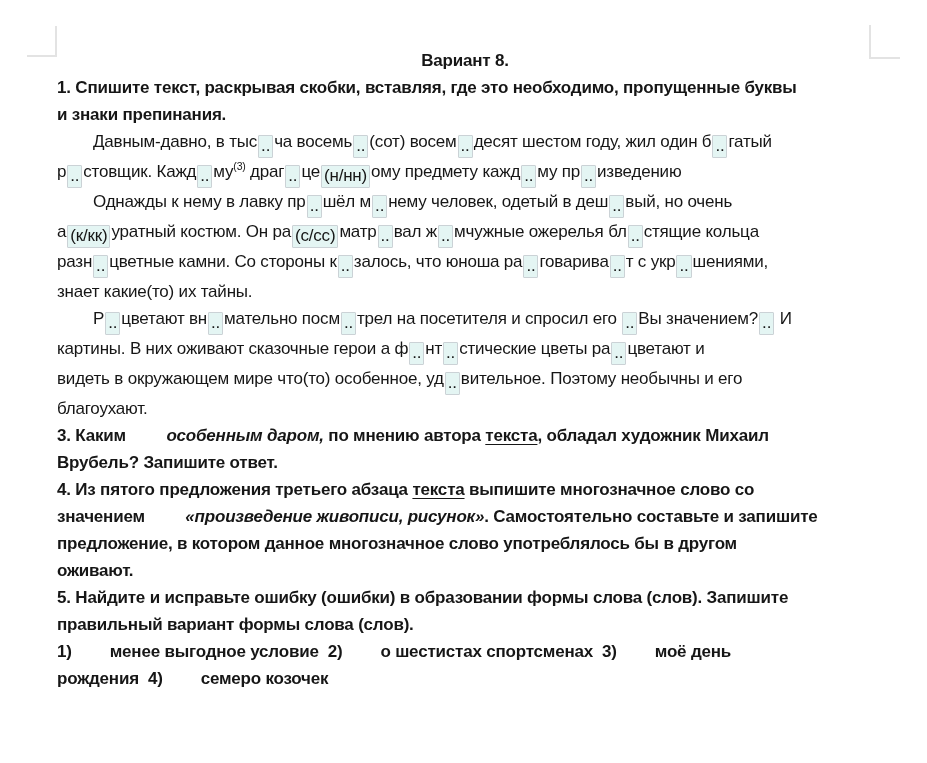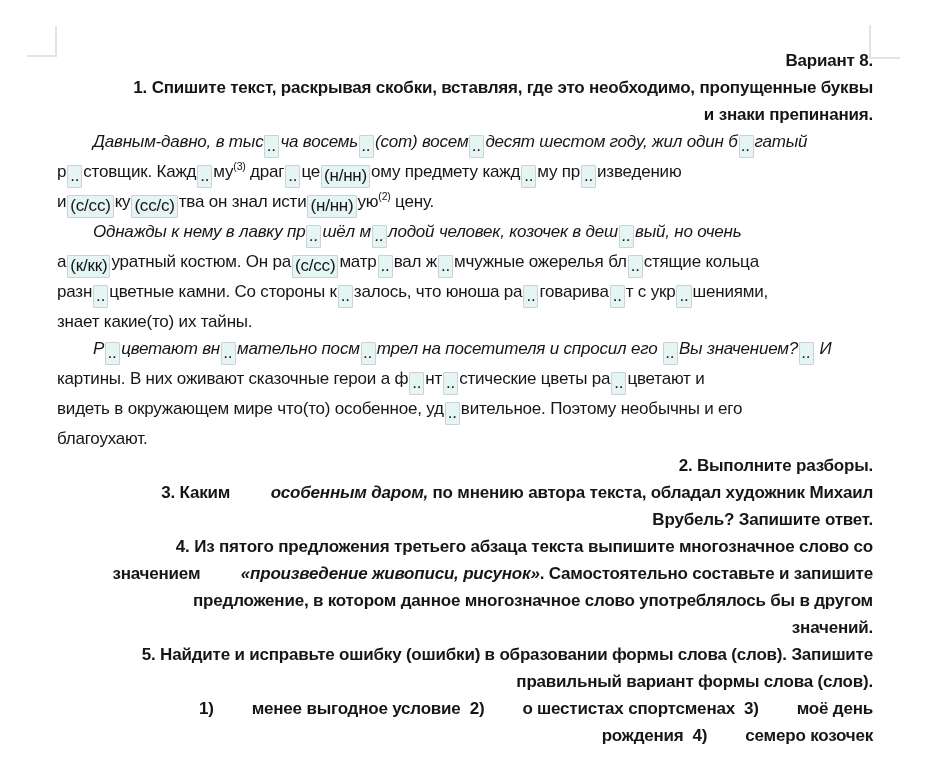--- a/index.html
+++ b/index.html
@@ -17,26 +17,26 @@
   .doc{
     position:absolute;left:57px;top:47px;width:816px;
   }
   .line{
     font-size:17px;
     line-height:27px;
     letter-spacing:-0.2px;
     white-space:pre;
     font-weight:400;
   }
-  .line.bold{font-weight:700;text-align:right;}
-  .line.center{}
-  .line.indent{padding-left:36px;font-style:italic;}
+  .line.bold{font-weight:700;}
+  .line.center{text-align:center;}
+  .line.indent{padding-left:36px;}
   .txt{}
   .i{font-style:italic;margin-left:36px;}
-  .u{text-underline-offset:3px;}
+  .u{text-decoration:underline;text-underline-offset:3px;}
   .gap{
     display:inline-block;
     background:#e4f5f3;
     border:1px solid #cbd2d6;
     border-radius:1px;
     padding:0 2px;
     margin:0 1px;
     line-height:20px;
     height:21px;
     vertical-align:-4px;
@@ -53,33 +53,31 @@
 
 <div class="corner corner-tl"></div>
 <div class="corner corner-tr"></div>
 
 <div class="doc">
     <div class="line bold center"><span class="txt">Вариант 8.</span></div>
     <div class="line bold"><span class="txt">1. Спишите текст, раскрывая скобки, вставляя, где это необходимо, пропущенные буквы</span></div>
     <div class="line bold"><span class="txt">и знаки препинания.</span></div>
     <div class="line indent"><span class="txt">Давным-давно, в тыс</span><span class="gap">..</span><span class="txt">ча восемь</span><span class="gap">..</span><span class="txt">(сот) восем</span><span class="gap">..</span><span class="txt">десят шестом году, жил один б</span><span class="gap">..</span><span class="txt">гатый</span></div>
     <div class="line"><span class="txt">р</span><span class="gap">..</span><span class="txt">стовщик. Кажд</span><span class="gap">..</span><span class="txt">му</span><span class="sup">(3)</span><span class="txt"> драг</span><span class="gap">..</span><span class="txt">це</span><span class="gap">(н/нн)</span><span class="txt">ому предмету кажд</span><span class="gap">..</span><span class="txt">му пр</span><span class="gap">..</span><span class="txt">изведению</span></div>
-    <div class="line"><span class="txt">и</span><span class="gap">(с/сс)</span><span class="txt">ку</span><span class="gap">(сс/с)</span><span class="txt">тва он знал исти</span><span class="gap">(н/нн)</span><span class="txt">ую</span><span class="sup">(2)</span><span class="txt"> цену.</span></div>
-    <div class="line indent"><span class="txt">Однажды к нему в лавку пр</span><span class="gap">..</span><span class="txt">шёл м</span><span class="gap">..</span><span class="txt">лодой человек, козочек в деш</span><span class="gap">..</span><span class="txt">вый, но очень</span></div>
+    <div class="line indent"><span class="txt">Однажды к нему в лавку пр</span><span class="gap">..</span><span class="txt">шёл м</span><span class="gap">..</span><span class="txt">нему человек, одетый в деш</span><span class="gap">..</span><span class="txt">вый, но очень</span></div>
     <div class="line"><span class="txt">а</span><span class="gap">(к/кк)</span><span class="txt">уратный костюм. Он ра</span><span class="gap">(с/сс)</span><span class="txt">матр</span><span class="gap">..</span><span class="txt">вал ж</span><span class="gap">..</span><span class="txt">мчужные ожерелья бл</span><span class="gap">..</span><span class="txt">стящие кольца</span></div>
     <div class="line"><span class="txt">разн</span><span class="gap">..</span><span class="txt">цветные камни. Со стороны к</span><span class="gap">..</span><span class="txt">залось, что юноша ра</span><span class="gap">..</span><span class="txt">говарива</span><span class="gap">..</span><span class="txt">т с укр</span><span class="gap">..</span><span class="txt">шениями,</span></div>
     <div class="line"><span class="txt">знает какие(то) их тайны.</span></div>
     <div class="line indent"><span class="txt">Р</span><span class="gap">..</span><span class="txt">цветают вн</span><span class="gap">..</span><span class="txt">мательно посм</span><span class="gap">..</span><span class="txt">трел на посетителя и спросил его </span><span class="gap">..</span><span class="txt">Вы значением?</span><span class="gap">..</span><span class="txt"> И</span></div>
     <div class="line"><span class="txt">картины. В них оживают сказочные герои а ф</span><span class="gap">..</span><span class="txt">нт</span><span class="gap">..</span><span class="txt">стические цветы ра</span><span class="gap">..</span><span class="txt">цветают и</span></div>
     <div class="line"><span class="txt">видеть в окружающем мире что(то) особенное, уд</span><span class="gap">..</span><span class="txt">вительное. Поэтому необычны и его</span></div>
     <div class="line"><span class="txt">благоухают.</span></div>
-    <div class="line bold"><span class="txt">2. Выполните разборы.</span></div>
     <div class="line bold"><span class="txt">3. Каким </span><span class="i">особенным даром,</span><span class="txt"> по мнению автора </span><span class="u">текста</span><span class="txt">, обладал художник Михаил</span></div>
     <div class="line bold"><span class="txt">Врубель? Запишите ответ.</span></div>
     <div class="line bold"><span class="txt">4. Из пятого предложения третьего абзаца </span><span class="u">текста</span><span class="txt"> выпишите многозначное слово со</span></div>
     <div class="line bold"><span class="txt">значением </span><span class="i">«произведение живописи, рисунок»</span><span class="txt">. Самостоятельно составьте и запишите</span></div>
     <div class="line bold"><span class="txt">предложение, в котором данное многозначное слово употреблялось бы в другом</span></div>
-    <div class="line bold"><span class="txt">значений.</span></div>
+    <div class="line bold"><span class="txt">оживают.</span></div>
     <div class="line bold"><span class="txt">5. Найдите и исправьте ошибку (ошибки) в образовании формы слова (слов). Запишите</span></div>
     <div class="line bold"><span class="txt">правильный вариант формы слова (слов).</span></div>
     <div class="line bold"><span class="txt">1)</span><span class="tab"></span><span class="txt">менее выгодное условие  2)</span><span class="tab"></span><span class="txt">о шестистах спортсменах  3)</span><span class="tab"></span><span class="txt">моё день</span></div>
     <div class="line bold"><span class="txt">рождения  4)</span><span class="tab"></span><span class="txt">семеро козочек</span></div>
   </div>
 
 </body></html>

